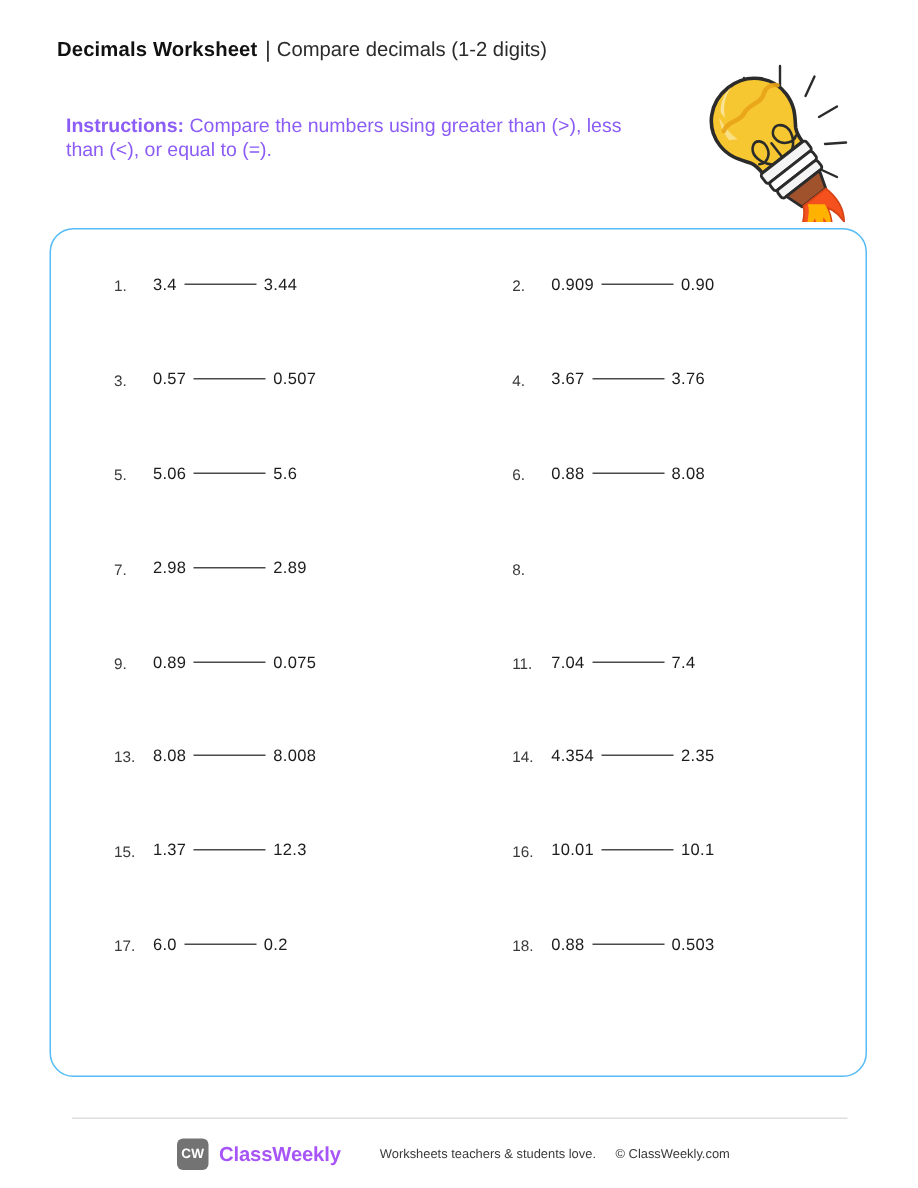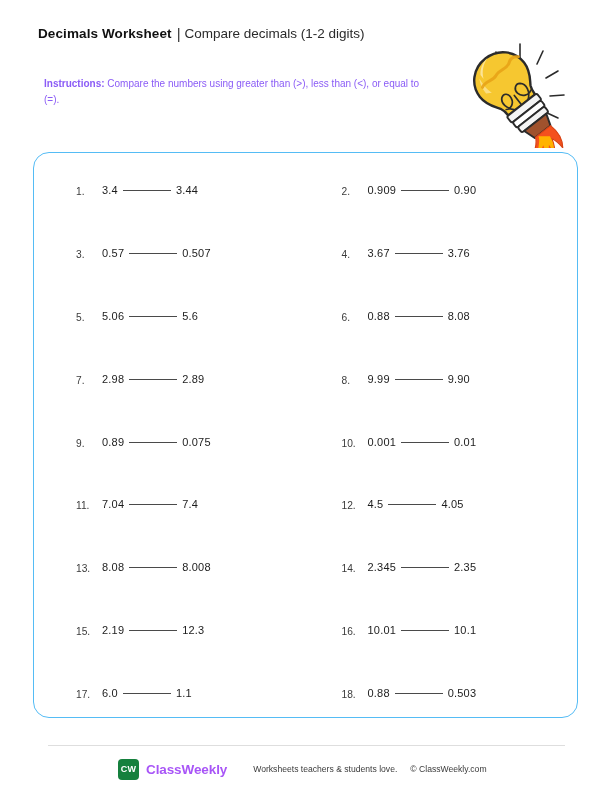--- a/index.html
+++ b/index.html
@@ -46,21 +46,21 @@
   .title-sub {
     font-weight: normal;
     color: #2b2b2b;
   }
 
   .instructions {
     position: absolute;
     left: 44px;
     top: 76px;
     width: 380px;
-    font-size: 10px;
+    font-size: 13px;
     line-height: 15.5px;
     color: #8b5cf6;
   }
   .instructions b { font-weight: bold; }
 
   
   .bulb-art {
     position: absolute;
     left: 444px;
     top: 38px;
@@ -145,21 +145,21 @@
     top: 757px;
     display: flex;
     align-items: center;
     height: 24px;
   }
 
   .logo-badge {
     width: 21px;
     height: 21px;
     border-radius: 4px;
-    background: #15803d;
+    background: #737373;
     color: #ffffff;
     font-size: 9px;
     font-weight: bold;
     display: flex;
     align-items: center;
     justify-content: center;
     letter-spacing: 0.2px;
   }
 
   .logo-name {
@@ -280,85 +280,70 @@
 
     <div class="problem">
       <span class="p-num">7.</span>
       <span class="p-body">
         <span>2.98</span><span class="blank"></span><span>2.89</span>
       </span>
     </div>
 
     <div class="problem">
       <span class="p-num">8.</span>
-      <span class="p-body">
-        <span>9.99</span><span class="blank"></span><span>9.90</span>
-      </span>
     </div>
 
     <div class="problem">
       <span class="p-num">9.</span>
       <span class="p-body">
         <span>0.89</span><span class="blank"></span><span>0.075</span>
       </span>
     </div>
 
-    <div class="problem">
-      <span class="p-num">10.</span>
-      <span class="p-body">
-        <span>0.001</span><span class="blank"></span><span>0.01</span>
-      </span>
-    </div>
 
     <div class="problem">
       <span class="p-num">11.</span>
       <span class="p-body">
         <span>7.04</span><span class="blank"></span><span>7.4</span>
       </span>
     </div>
 
-    <div class="problem">
-      <span class="p-num">12.</span>
-      <span class="p-body">
-        <span>4.5</span><span class="blank"></span><span>4.05</span>
-      </span>
-    </div>
 
     <div class="problem">
       <span class="p-num">13.</span>
       <span class="p-body">
         <span>8.08</span><span class="blank"></span><span>8.008</span>
       </span>
     </div>
 
     <div class="problem">
       <span class="p-num">14.</span>
       <span class="p-body">
-        <span>2.345</span><span class="blank"></span><span>2.35</span>
+        <span>4.354</span><span class="blank"></span><span>2.35</span>
       </span>
     </div>
 
     <div class="problem">
       <span class="p-num">15.</span>
       <span class="p-body">
-        <span>2.19</span><span class="blank"></span><span>12.3</span>
+        <span>1.37</span><span class="blank"></span><span>12.3</span>
       </span>
     </div>
 
     <div class="problem">
       <span class="p-num">16.</span>
       <span class="p-body">
         <span>10.01</span><span class="blank"></span><span>10.1</span>
       </span>
     </div>
 
     <div class="problem">
       <span class="p-num">17.</span>
       <span class="p-body">
-        <span>6.0</span><span class="blank"></span><span>1.1</span>
+        <span>6.0</span><span class="blank"></span><span>0.2</span>
       </span>
     </div>
 
     <div class="problem">
       <span class="p-num">18.</span>
       <span class="p-body">
         <span>0.88</span><span class="blank"></span><span>0.503</span>
       </span>
     </div>
 

